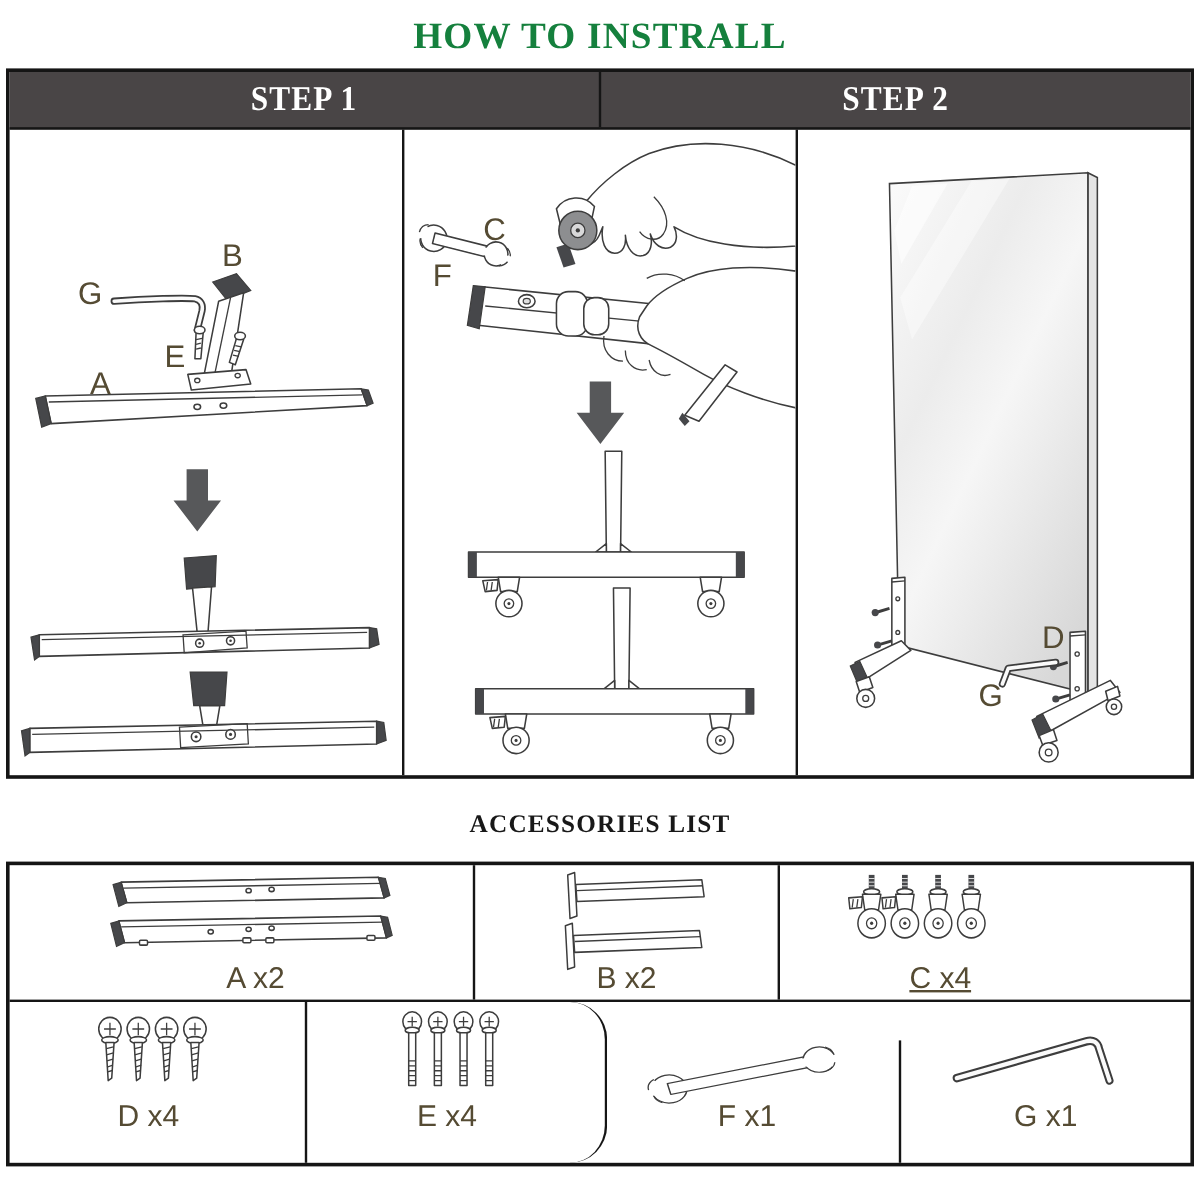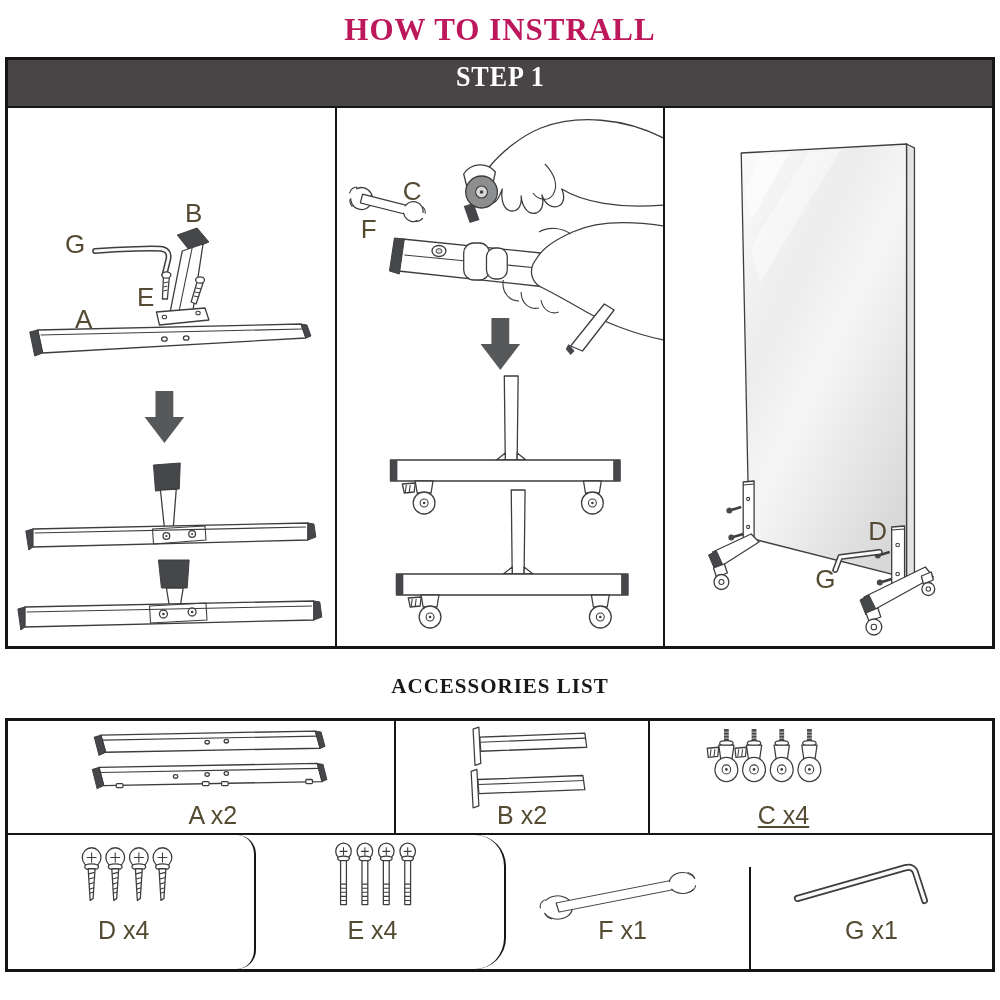--- a/index.html
+++ b/index.html
@@ -1,24 +1,24 @@
 <!DOCTYPE html>
 <html><head>
 <meta charset="utf-8">
 <style>
   html,body{margin:0;padding:0;background:#ffffff;}
   .page{width:1000px;height:1000px;box-sizing:border-box;padding:0 5px;background:#fff;
         font-family:"Liberation Sans",sans-serif;overflow:hidden;position:relative;}
   .main-title{font-family:"Liberation Serif",serif;font-weight:bold;font-size:31px;
-        letter-spacing:1px;color:#be185d;text-align:center;margin:0;padding:12px 0 9px 0;}
+        letter-spacing:1px;color:#15803d;text-align:center;margin:0;padding:12px 0 9px 0;}
   .acc-title{font-family:"Liberation Serif",serif;font-weight:bold;font-size:21px;
         letter-spacing:1px;color:#181818;text-align:center;margin:0;padding:25px 0 19px 0;}
   .steps-table{border:3px solid #151515;height:592px;box-sizing:border-box;background:#fff;}
   .steps-header{display:flex;height:46px;border-bottom:2px solid #151515;background:#494546;}
-  .step-header{flex:1 1 0;display:flex;align-items:flex-start;justify-content:center;
+  .step-header{flex:1 1 0;display:flex;align-items:center;justify-content:center;
         border-right:2px solid #151515;}
   .step-header:last-child{border-right:none;}
   .step-header span{color:#ffffff;font-family:"Liberation Serif",serif;font-weight:bold;
         font-size:29px;letter-spacing:1px;transform:scaleX(0.9);display:inline-block;}
   .steps-body{display:flex;height:538px;}
   .step-panel{flex:1 1 0;position:relative;border-right:2px solid #151515;overflow:hidden;}
   .step-panel:last-child{border-right:none;}
   .step-panel svg{position:absolute;left:0;top:0;width:100%;height:100%;}
   .part-letter{position:absolute;font-size:26px;color:#554b33;line-height:1;
         font-family:"Liberation Sans",sans-serif;}
@@ -29,21 +29,21 @@
   .acc-cell{position:relative;border-right:2px solid #151515;box-sizing:border-box;overflow:hidden;}
   .acc-cell:last-child{border-right:none;}
   .acc-cell svg{position:absolute;left:0;top:0;width:100%;height:100%;}
   .acc-label{position:absolute;left:0;width:100%;text-align:center;font-size:25px;
         color:#554b33;font-family:"Liberation Sans",sans-serif;}
   .acc-row-1 .acc-label{bottom:3px;}
   .acc-row-2 .acc-label{bottom:24px;}
   .cell-a{flex-basis:37.9%;margin-left:24px;}
   .cell-b{flex-basis:26.5%;}
   .cell-c{flex-basis:35.6%;}
-  .cell-d{flex-basis:25.2%;border-radius:19px;}
+  .cell-d{flex-basis:25.2%;}
   .cell-e{flex-basis:25.4%;border-radius:31px;}
   .cell-f{flex-basis:24.9%;margin-top:32px;}
   .cell-g{flex-basis:24.5%;}
   .lbl-c{width:78%;text-decoration:underline;}
   .lbl-d,.lbl-e{width:94%;}
   .lbl-f{width:96%;}
   .tube{fill:none;stroke:#3d3d3d;stroke-width:6;stroke-linecap:round;stroke-linejoin:round;}
   .tube-core{fill:none;stroke:#fafafa;stroke-width:3;stroke-linecap:round;stroke-linejoin:round;}
   .tube2{fill:none;stroke:#3d3d3d;stroke-width:7;stroke-linecap:round;stroke-linejoin:round;}
   .tube2-core{fill:none;stroke:#fafafa;stroke-width:3.5;stroke-linecap:round;stroke-linejoin:round;}
@@ -55,20 +55,23 @@
 <body>
 
 <div class="page">
 
   <h1 class="main-title">HOW TO INSTRALL</h1>
 
   <div class="steps-table">
     <div class="steps-header">
       <div class="step-header">
         <span>STEP 1</span>
+      </div>
+      <div class="step-header">
+        <span>STEP 2</span>
       </div>
     </div>
 
     <div class="steps-body">
 
       <div class="step-panel">
         <svg viewBox="0 0 330 538" preserveAspectRatio="none">
 
           <g>
             <path class="tube" d="M88,143 C115,141 148,140 156,141 C161,142 163,146 162,151 L158,167"></path>

